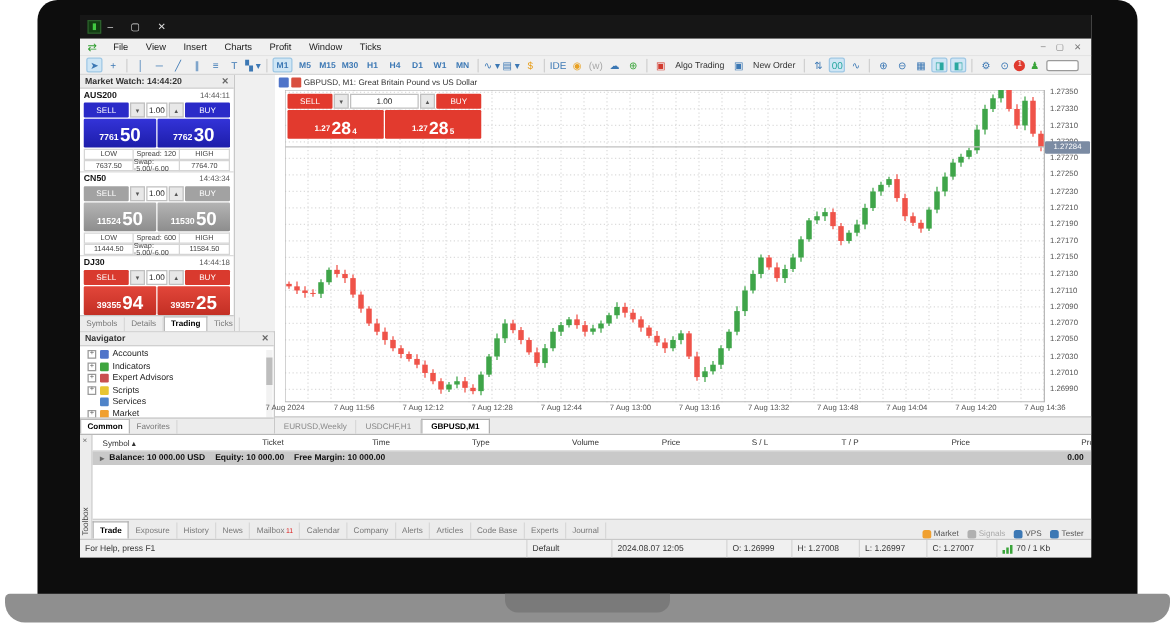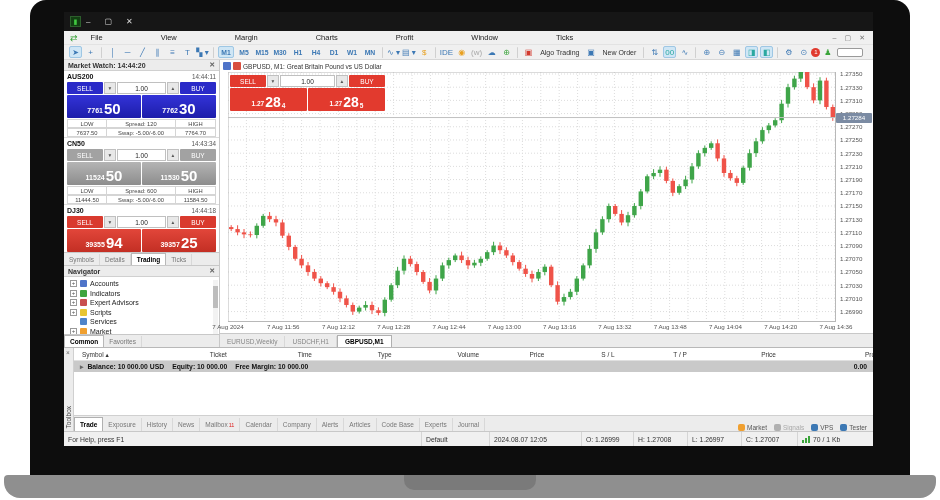--- a/index.html
+++ b/index.html
@@ -25,21 +25,21 @@
   
   .toolbar { position:absolute; left:0; top:33px; width:809px; height:15px; background:#f0f0f0; border-bottom:1px solid #d7d7d7; display:flex; align-items:center; padding:0 4px; white-space:nowrap; }
   .tb { display:inline-flex; align-items:center; justify-content:center; height:12px; min-width:13px; margin:0 1px; font-size:8px; color:#3c78b4; border-radius:2px; }
   .tb.active { background:#cfe6f5; border:1px solid #9ec7e4; }
   .tb.tf { font-size:6.8px; font-weight:bold; color:#3c78b4; min-width:16px; }
   .tb.txt { font-size:7px; color:#333; padding:0 3px; }
   .tb.sep { min-width:1px; width:1px; height:11px; background:#d0d0d0; margin:0 3px; }
   .badge-red { width:9px; height:9px; border-radius:50%; background:#e03a2e; color:#fff; font-size:6px; line-height:9px; text-align:center; }
   .connbar { width:26px; height:9px; border:1px solid #9a9a9a; background:#fff; border-radius:2px; margin-left:2px; }
   
-  .mw { position:absolute; left:0; top:48px; width:156px; height:205px; background:#fff; border-right:1px solid #c8c8c8; }
+  .mw { position:absolute; left:0; top:48px; width:124px; height:205px; background:#fff; border-right:1px solid #c8c8c8; }
   .panel-title { height:11px; background:#ececec; border-bottom:1px solid #d0d0d0; font-size:7px; font-weight:bold; color:#333; display:flex; align-items:center; padding:0 4px; }
   .panel-title .x { margin-left:auto; color:#666; font-size:7px; }
   .sym-block { border-bottom:1px solid #dcdcdc; padding:1px 3px 0 3px; }
   .sym-head { display:flex; font-size:7px; height:9px; align-items:center; }
   .sym-head .nm { font-weight:bold; color:#111; }
   .sym-head .tm { margin-left:auto; color:#555; font-size:6.3px; }
   .btnrow { display:flex; height:12px; gap:1px; margin:1px 0; }
   .qbtn { flex:0 0 36px; font-size:6.5px; color:#fff; display:flex; align-items:center; justify-content:center; border-radius:1px; }
   .stepbtn { flex:0 0 12px; background:#e8e8e8; border:1px solid #c0c0c0; color:#555; font-size:5.5px; display:flex; align-items:center; justify-content:center; }
   .vol { flex:1; background:#fff; border:1px solid #c0c0c0; font-size:6.5px; display:flex; align-items:center; justify-content:center; color:#222; }
@@ -121,24 +121,24 @@
       <span class="app-ico">▮</span>
       <span class="wctl">
         <span>–</span>
         <span>▢</span>
         <span>✕</span>
       </span>
     </div>
 
     <div class="menubar">
       <span class="menu-ico">⇄</span>
-      <span id="menus" style="display: inline-flex; gap: 44px;">
+      <span id="menus" style="display: inline-flex;">
           <span class="m">File</span>
           <span class="m">View</span>
-          <span class="m">Margin</span>
+          <span class="m">Insert</span>
           <span class="m">Charts</span>
           <span class="m">Profit</span>
           <span class="m">Window</span>
           <span class="m">Ticks</span>
         </span>
       <span class="mdictl">
         <span>–</span>
         <span>▢</span>
         <span>✕</span>
       </span>

